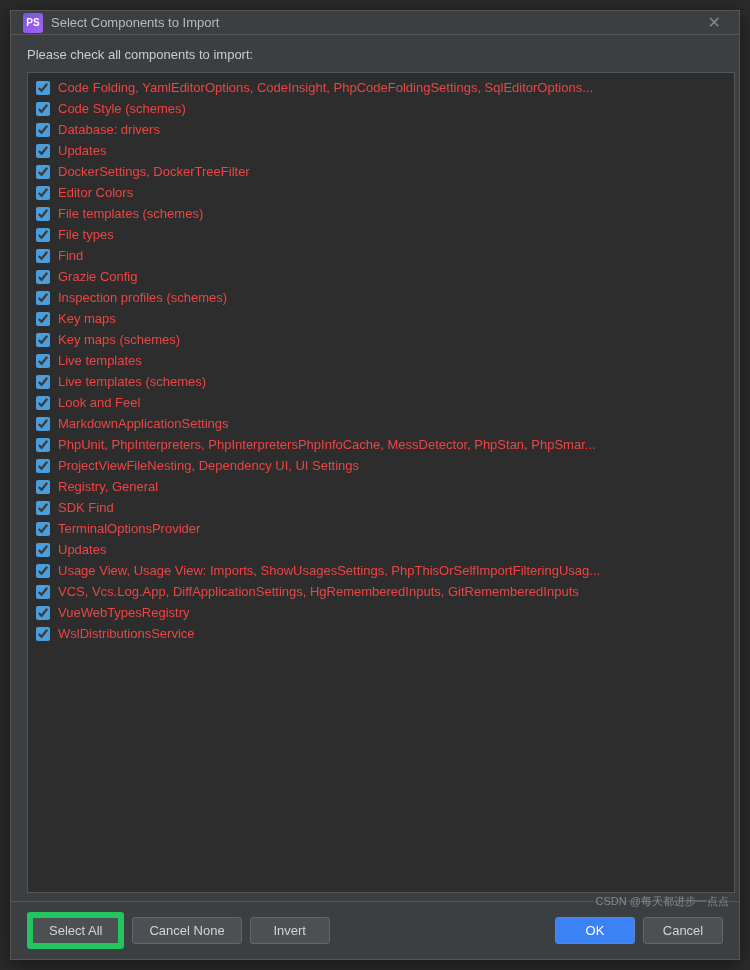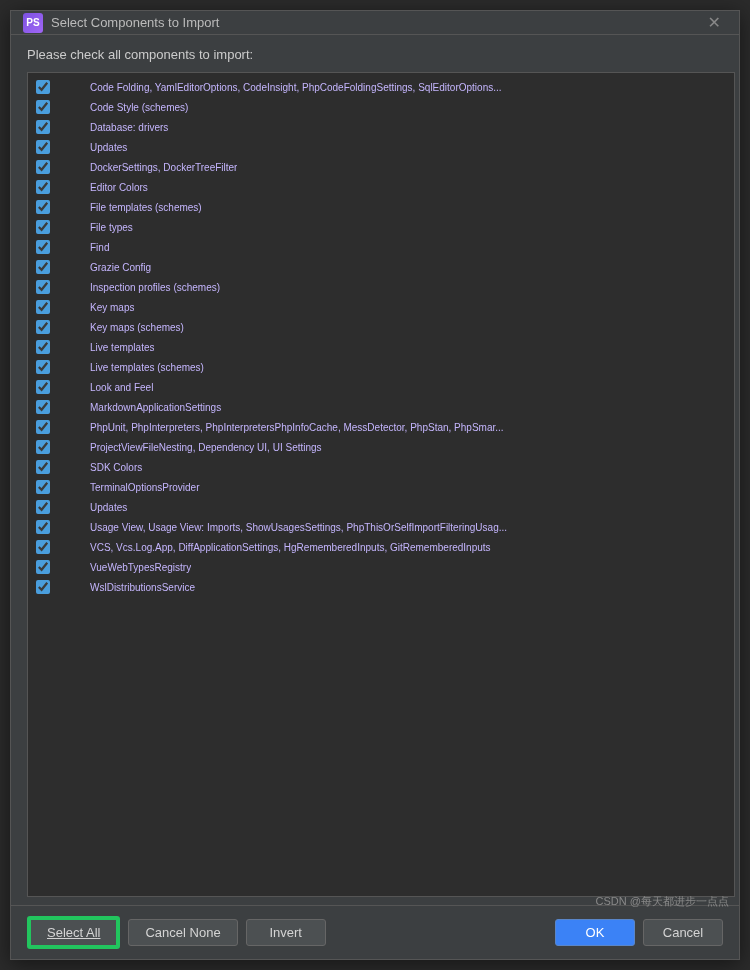--- a/index.html
+++ b/index.html
@@ -120,27 +120,26 @@
     .check-item input[type="checkbox"] {
       margin-right: 8px;
       width: 14px;
       height: 14px;
       accent-color: #4a9edd;
       flex-shrink: 0;
       cursor: pointer;
     }
 
     .check-item label {
-      color: #c4b5fd;
-      font-size: 10px;
+      color: #ef4444;
+      font-size: 13px;
       cursor: pointer;
       white-space: nowrap;
       overflow: hidden;
       text-overflow: ellipsis;
-      margin-left: 32px;
     }
 
     .dialog-footer {
       padding: 10px 16px;
       display: flex;
       align-items: center;
       gap: 8px;
       border-top: 1px solid #555;
       background: #3c3f41;
     }
@@ -158,22 +157,21 @@
     }
 
     .btn-primary {
       background: #3b82f6;
       border-color: #5a86c8;
       color: #ffffff;
       min-width: 80px;
     }
 
     .btn-select-all {
-      border: 4px solid #22c55e;
-      text-decoration: underline;
+      border: 6px solid #22c55e;
     }
 
     .spacer {
       flex: 1;
     }
 
     .watermark {
       position: absolute;
       bottom: 50px;
       right: 10px;
@@ -267,22 +265,26 @@
         </div>
         <div class="check-item">
           <input type="checkbox" id="item-18" checked="" style="">
           <label for="item-18">PhpUnit, PhpInterpreters, PhpInterpretersPhpInfoCache, MessDetector, PhpStan, PhpSmar...</label>
         </div>
         <div class="check-item">
           <input type="checkbox" id="item-19" checked="" style="">
           <label for="item-19">ProjectViewFileNesting, Dependency UI, UI Settings</label>
         </div>
         <div class="check-item">
+          <input type="checkbox" id="item-20" checked="" style="">
+          <label for="item-20">Registry, General</label>
+        </div>
+        <div class="check-item">
           <input type="checkbox" id="item-21" checked="" style="">
-          <label for="item-21">SDK Colors</label>
+          <label for="item-21">SDK Find</label>
         </div>
         <div class="check-item">
           <input type="checkbox" id="item-22" checked="" style="">
           <label for="item-22">TerminalOptionsProvider</label>
         </div>
         <div class="check-item">
           <input type="checkbox" id="item-23" checked="" style="">
           <label for="item-23">Updates</label>
         </div>
         <div class="check-item">

